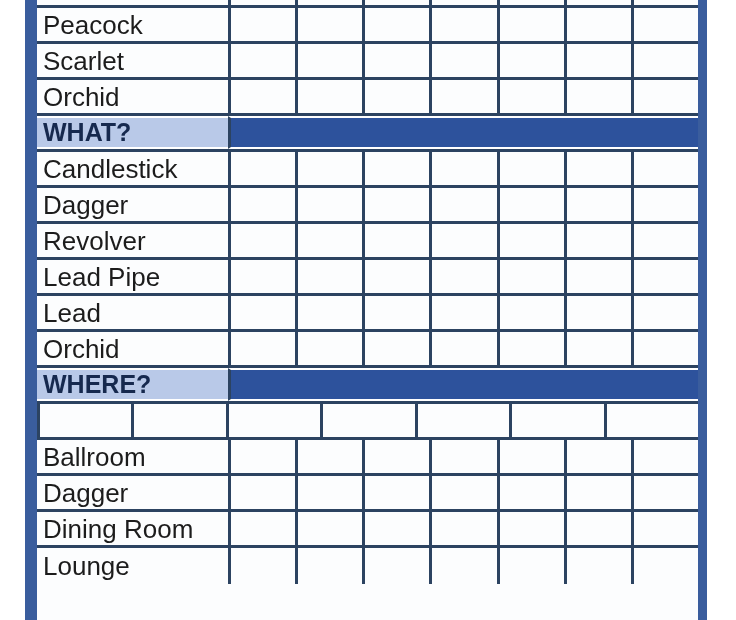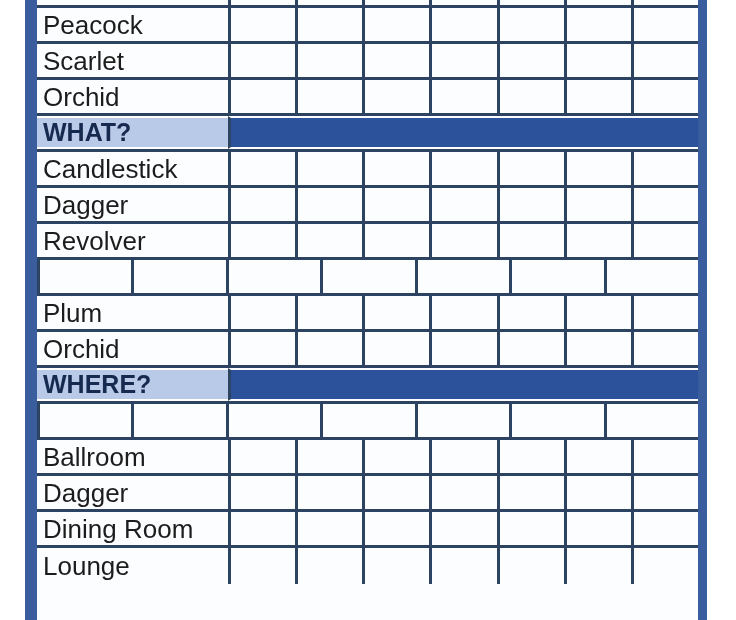--- a/index.html
+++ b/index.html
@@ -162,30 +162,31 @@
         <div class="label-cell">Revolver</div>
         <div class="cell"></div>
         <div class="cell"></div>
         <div class="cell"></div>
         <div class="cell"></div>
         <div class="cell"></div>
         <div class="cell"></div>
         <div class="cell"></div>
       </div>
       <div class="row item">
-        <div class="cell"></div>
-        <div class="cell"></div>
-        <div class="cell"></div>
-        <div class="cell"></div>
-        <div class="cell"></div>
-        <div class="cell"></div>
-        <div class="cell"></div>
-      </div>
-      <div class="row item">
-        <div class="label-cell">Plum</div>
+        <div class="label-cell">Lead Pipe</div>
+        <div class="cell"></div>
+        <div class="cell"></div>
+        <div class="cell"></div>
+        <div class="cell"></div>
+        <div class="cell"></div>
+        <div class="cell"></div>
+        <div class="cell"></div>
+      </div>
+      <div class="row item">
+        <div class="label-cell">Lead</div>
         <div class="cell"></div>
         <div class="cell"></div>
         <div class="cell"></div>
         <div class="cell"></div>
         <div class="cell"></div>
         <div class="cell"></div>
         <div class="cell"></div>
       </div>
       <div class="row item">
         <div class="label-cell">Orchid</div>

